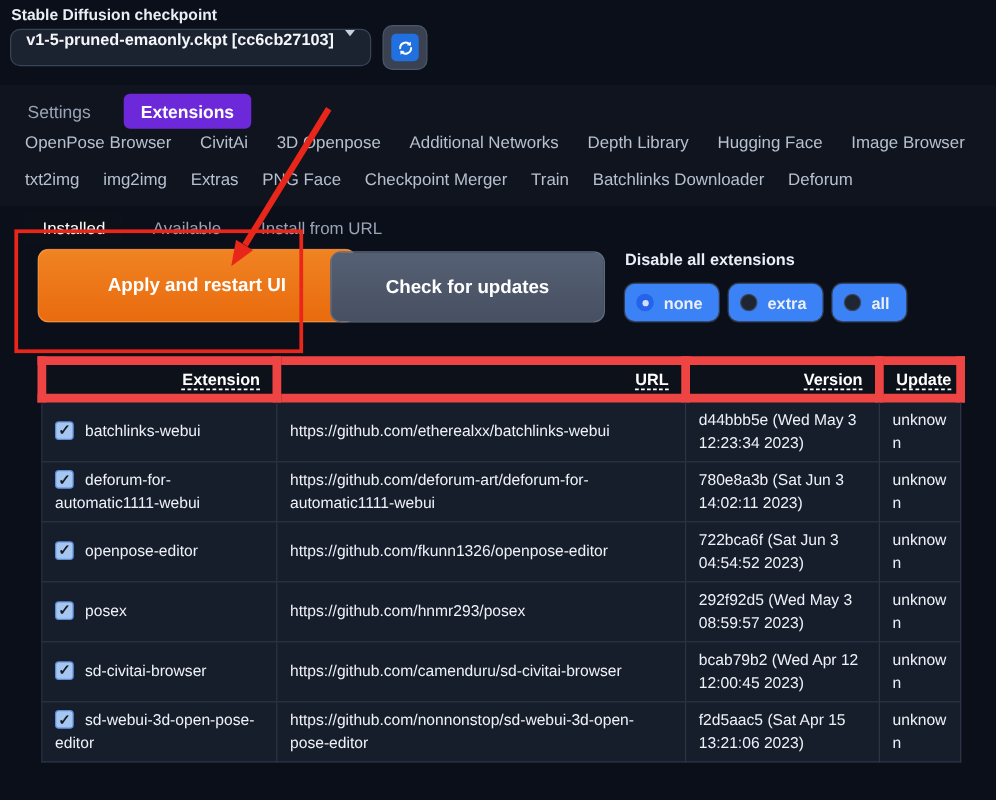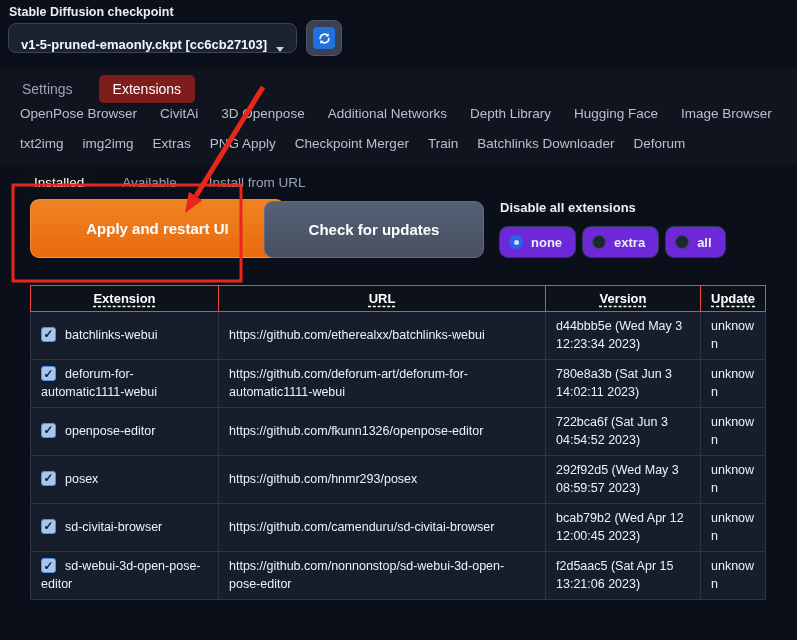--- a/index.html
+++ b/index.html
@@ -9,35 +9,35 @@
     background: #0b0f19;
     font-family: "Liberation Sans", sans-serif;
     color: #fff;
     overflow: hidden;
   }
   
   .ckpt-label { position:absolute; left:9px; top:5px; font-size:12.5px; font-weight:700; color:#e9eef5; }
   .ckpt-dropdown {
     position:absolute; left:8px; top:23px; width:289px; height:30px;
     background:#1c2330; border:1px solid #3a4459; border-radius:8px;
-    display:flex; align-items:flex-end; padding:0 12px; cursor:pointer;
+    display:flex; align-items:flex-start; padding:0 12px; cursor:pointer;
   }
   .ckpt-dropdown .val { font-size:13px; font-weight:700; color:#f4f6fa; }
   .caret { margin-left:auto; width:0; height:0; border-left:4px solid transparent; border-right:4px solid transparent; border-top:5px solid #c8d0dc; }
   .refresh-btn {
     position:absolute; left:306px; top:20px; width:36px; height:36px;
     background:#3a4252; border:1px solid #4c566a; border-radius:8px;
     display:flex; align-items:center; justify-content:center; cursor:pointer;
   }
   .refresh-inner { width:22px; height:22px; background:#2070e0; border-radius:4px; display:flex; align-items:center; justify-content:center; }
   
   .nav-band { position:absolute; left:0; top:68px; width:797px; height:97px; background:#10141f; }
   .main-tabs { position:absolute; left:20px; top:75px; display:flex; gap:24px; align-items:center; font-size:14px; }
   .tab-plain { color:#9aa4b6; padding:5px 2px; cursor:pointer; }
-  .tab-active { color:#ffffff; font-weight:400; background:#7f1d1d; padding:6px 14px; border-radius:5px; cursor:pointer;text-align:center; }
+  .tab-active { color:#ffffff; font-weight:700; background:#6d28d9; padding:6px 14px; border-radius:5px; cursor:pointer;text-align:center; }
   .nav-row1 { position:absolute; left:20px; top:106px; width:760px; display:flex; gap:23px; font-size:13.5px; color:#b6c0cf; }
   .nav-row2 { position:absolute; left:20px; top:136px; width:760px; display:flex; gap:19px; font-size:13.5px; color:#b6c0cf; }
   .nav-item { cursor:pointer; white-space:nowrap; }
   
   .ext-tabs { position:absolute; left:20px; top:169px; display:flex; gap:16px; align-items:flex-end; font-size:13.5px; }
   .ext-tab { color:#9aa4b6; padding:6px 8px; cursor:pointer; }
   .ext-tab.active { color:#ffffff; font-weight:400; background:#0c1019; padding:6px 14px; border-radius:6px 6px 0 0; }
   
   .apply-btn {
     position:absolute; left:30px; top:199px; width:255px; height:59px;
@@ -51,36 +51,36 @@
     position:absolute; left:264px; top:201px; width:220px; height:57px;
     background:linear-gradient(180deg,#566074,#475062);
     border:1px solid #606b7d; border-radius:9px;
     color:#fff; font-size:15px; font-weight:700;
     display:flex; align-items:center; justify-content:center; cursor:pointer;
     font-family:"Liberation Sans",sans-serif;
   }
   .disable-label { position:absolute; left:500px; top:200px; font-size:13px; font-weight:700; color:#e9eef5;text-align:center; }
   .radio-row { position:absolute; left:499px; top:226px; display:flex; gap:6px; }
   .radio-pill {
-    background:#6d28d9; border:1px solid #313b4e; border-radius:9px; height:32px;
+    background:#3b82f6; border:1px solid #313b4e; border-radius:9px; height:32px;
     display:flex; align-items:center; gap:8px; padding:0 13px 0 9px;
     font-size:13px; font-weight:600; color:#eaeef5; cursor:pointer;
   }
   .radio-dot { width:14px; height:14px; border-radius:50%; display:flex; align-items:center; justify-content:center; }
   .radio-dot.sel { background:#2563eb; }
   .radio-dot.sel::after { content:""; width:5px; height:5px; border-radius:50%; background:#cfe0ff; }
   .radio-dot.unsel { background:#1e2634; border:1px solid #3d4759; }
   
   .ext-table {
     position:absolute; left:30px; top:285px; width:735px;
     border-collapse:collapse; font-size:12.5px; color:#eef2f8; table-layout:fixed;
   }
   .ext-table th {
-    text-align:center; font-size:13px; font-weight:700; color:#ffffff;
-    padding:4px 10px; border:1px solid #ef4444; background:#0d1119; height:26px;
+    text-align:right; font-size:13px; font-weight:700; color:#ffffff;
+    padding:4px 10px; border:7px solid #ef4444; background:#0d1119; height:26px;
   }
   .ext-table th span { text-decoration:underline dashed; text-underline-offset:3px; }
   .ext-table td {
     border:1px solid #2c3547; background:#161d2b;
     padding:6px 10px; vertical-align:middle; height:40px;
     overflow-wrap:break-word; line-height:1.4;
   }
   .checkbox {
     display:inline-block; width:15px; height:15px; background:#a6c6ef;
     border:1px solid #5d8edb; border-radius:3px; margin-right:9px;
@@ -123,21 +123,21 @@
   <span class="nav-item">3D Openpose</span>
   <span class="nav-item">Additional Networks</span>
   <span class="nav-item">Depth Library</span>
   <span class="nav-item">Hugging Face</span>
   <span class="nav-item">Image Browser</span>
 </div>
 <div class="nav-row2">
   <span class="nav-item">txt2img</span>
   <span class="nav-item">img2img</span>
   <span class="nav-item">Extras</span>
-  <span class="nav-item">PNG Apply</span>
+  <span class="nav-item">PNG Face</span>
   <span class="nav-item">Checkpoint Merger</span>
   <span class="nav-item">Train</span>
   <span class="nav-item">Batchlinks Downloader</span>
   <span class="nav-item">Deforum</span>
 </div>
 
 <div class="ext-tabs">
   <span class="ext-tab active">Installed</span>
   <span class="ext-tab">Available</span>
   <span class="ext-tab">Install from URL</span>

